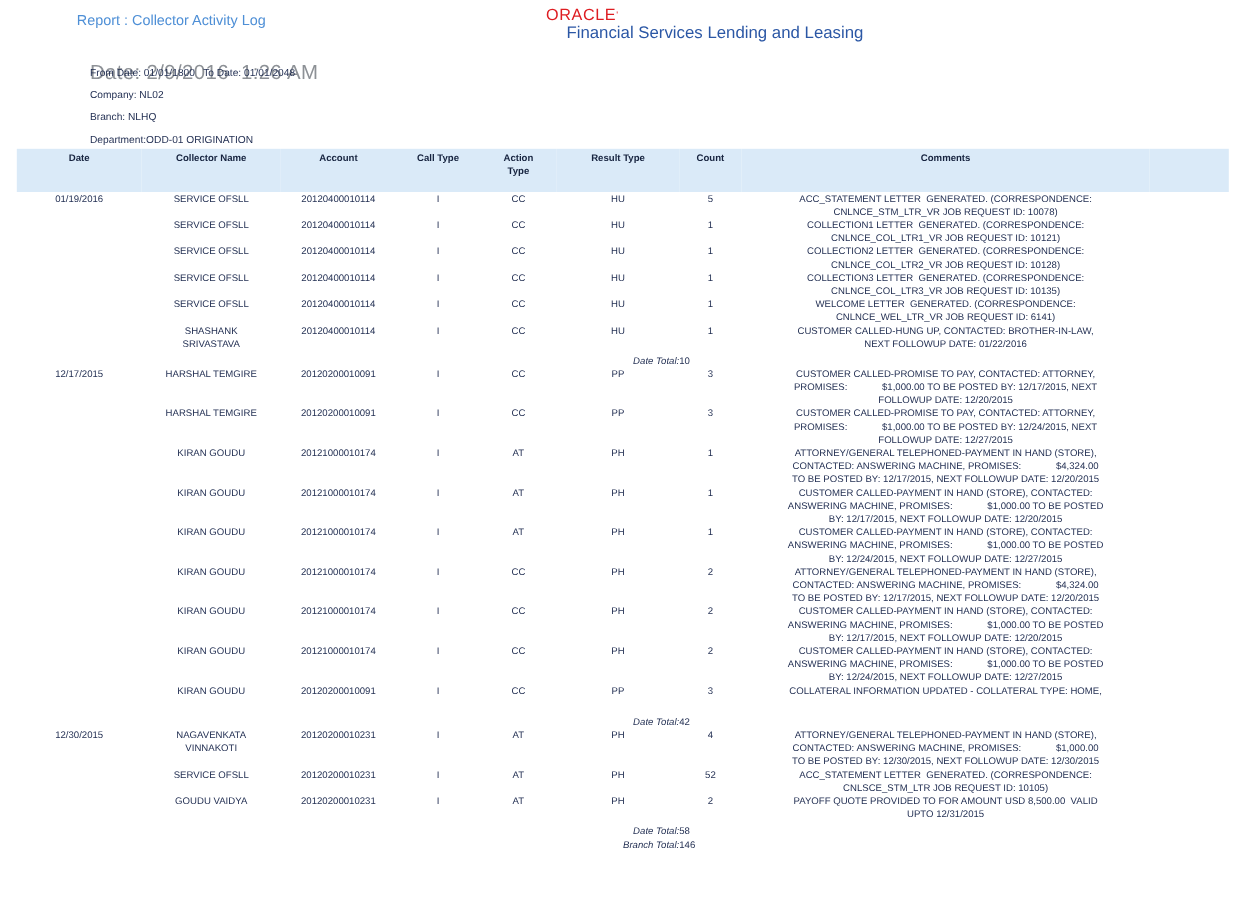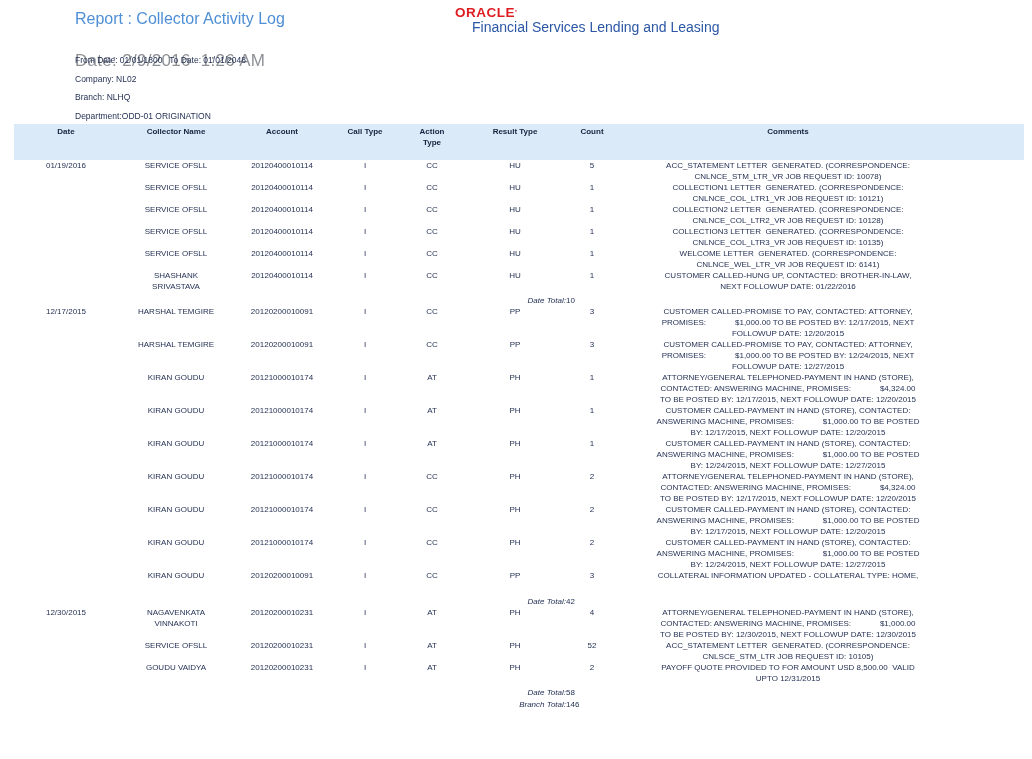--- a/index.html
+++ b/index.html
@@ -5,26 +5,26 @@
   * { margin:0; padding:0; box-sizing:border-box; }
   html,body { background:#ffffff; }
   body {
     width:1032px; height:759px; position:relative; overflow:hidden;
     font-family:"Liberation Sans", sans-serif;
     color:#1f2c50;
   }
   .page { position:absolute; inset:0; }
 
   .report-title {
-    position:absolute; left:75px; top:10px;
-    font-size:16px; color:var(--title-blue,#4e8fd6);
+    position:absolute; left:64px; top:10px;
+    font-size:12px; color:var(--title-blue,#4e8fd6);
   }
   .brand { position:absolute; left:455px; top:6px; }
   .brand-logo {
-    font-size:13.5px; font-weight:bold; color:var(--oracle-red,#de1d22);
+    font-size:13.5px; font-weight:normal; color:var(--oracle-red,#de1d22);
     letter-spacing:0.5px; line-height:14px;
   }
   .brand-logo .tm { font-size:8px; vertical-align:top; }
   .brand-tagline {
     margin-left:17px; margin-top:1px;
     font-size:14px; color:var(--tagline-blue,#2b57a5); line-height:13px;
   }
   .gen-date {
     position:absolute; left:75px; top:36px;
     font-size:17px; color:var(--date-gray,#8d9196); letter-spacing:0.3px;

